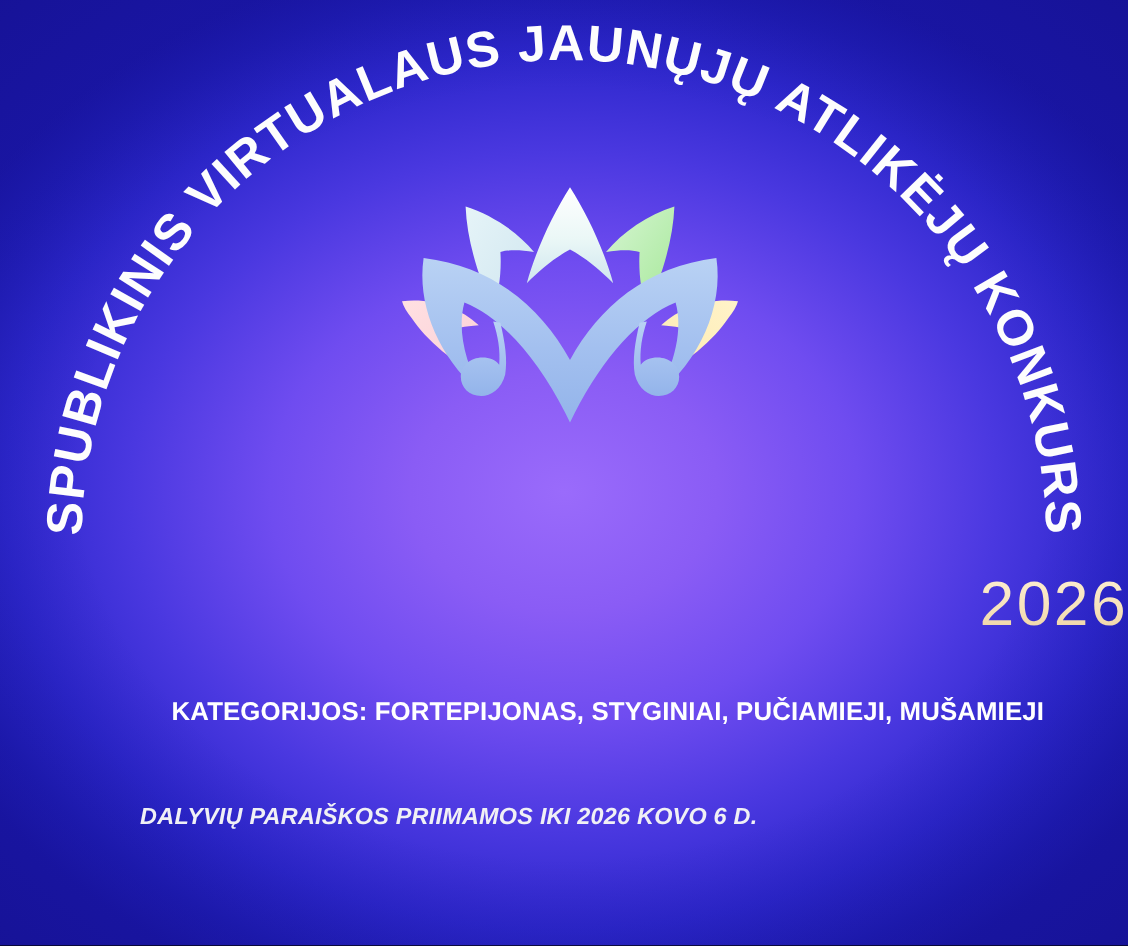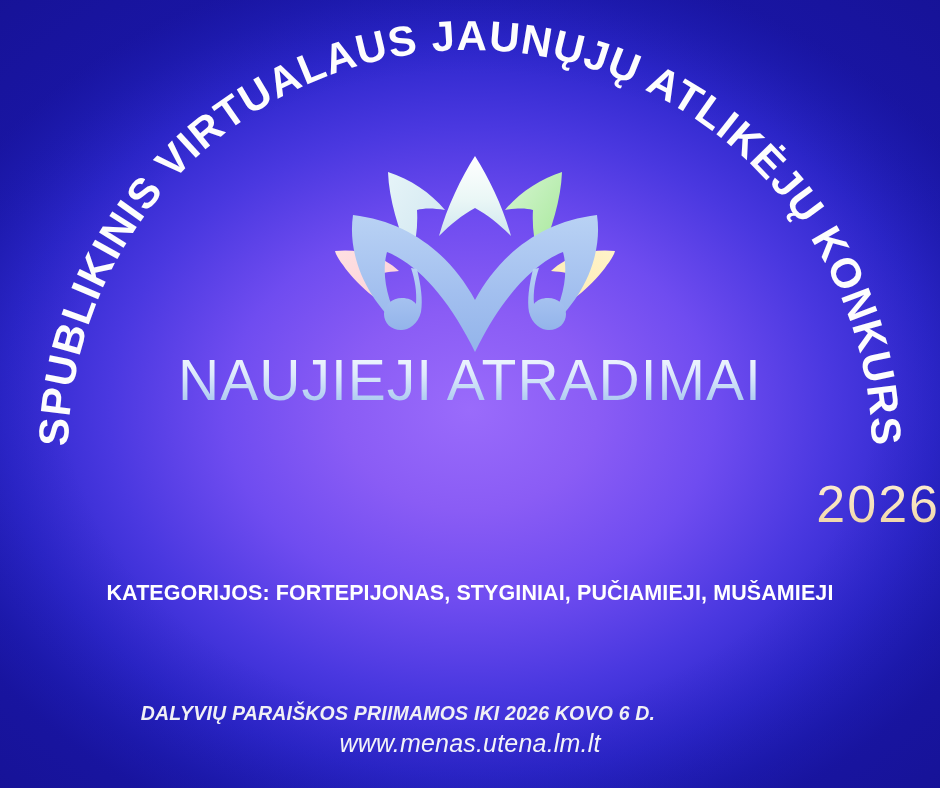--- a/index.html
+++ b/index.html
@@ -103,35 +103,34 @@
     left: 70px;
     top: 573px;
     width: 800px;
     text-align: center;
     color: #ffffff;
     font-weight: bold;
     font-size: 21.5px;
     line-height: 1.95;
     letter-spacing: 0.1px;
   }
-  #categories .line { display: block; white-space: nowrap; }
+  #categories .line { display: block; white-space: nowrap; text-align: right; }
 
   
   #deadline {
     position: absolute;
     left: 0;
-    top: 702px;
+    top: 670px;
     width: 748px;
     text-align: center;
     color: #f0f0f5;
     font-style: italic;
     font-weight: bold;
     font-size: 19.5px;
     letter-spacing: 0.2px;
-    margin-left: 24px;
   }
 
   
   #website {
     position: absolute;
     left: 0;
     top: 729px;
     width: 940px;
     text-align: center;
     color: #f3f3f8;
@@ -245,25 +244,23 @@
                  C 204,134 202,148 204,160
                  C 207,172 216,178 224,178
                  C 234,178 241,171 241,162
                  C 241,153 233,146 223,146
                  C 217,146 212,148 209,152
                  C 208,140 210,128 214,116 Z" fill="url(#gLotus)"></path>
       </g>
     </svg>
   </div>
 
-  <div id="brand">NAUJIEJI ATRADIMAI</div>
 
   <div id="year">2026</div>
 
   <div id="categories">
     <span class="line">KATEGORIJOS: FORTEPIJONAS, STYGINIAI, PUČIAMIEJI, MUŠAMIEJI</span>
   </div>
 
   <div id="deadline">DALYVIŲ PARAIŠKOS PRIIMAMOS IKI 2026 KOVO 6 D.</div>
 
-  <div id="website">www.menas.utena.lm.lt</div>
 
 </div>
 
 </body></html>

